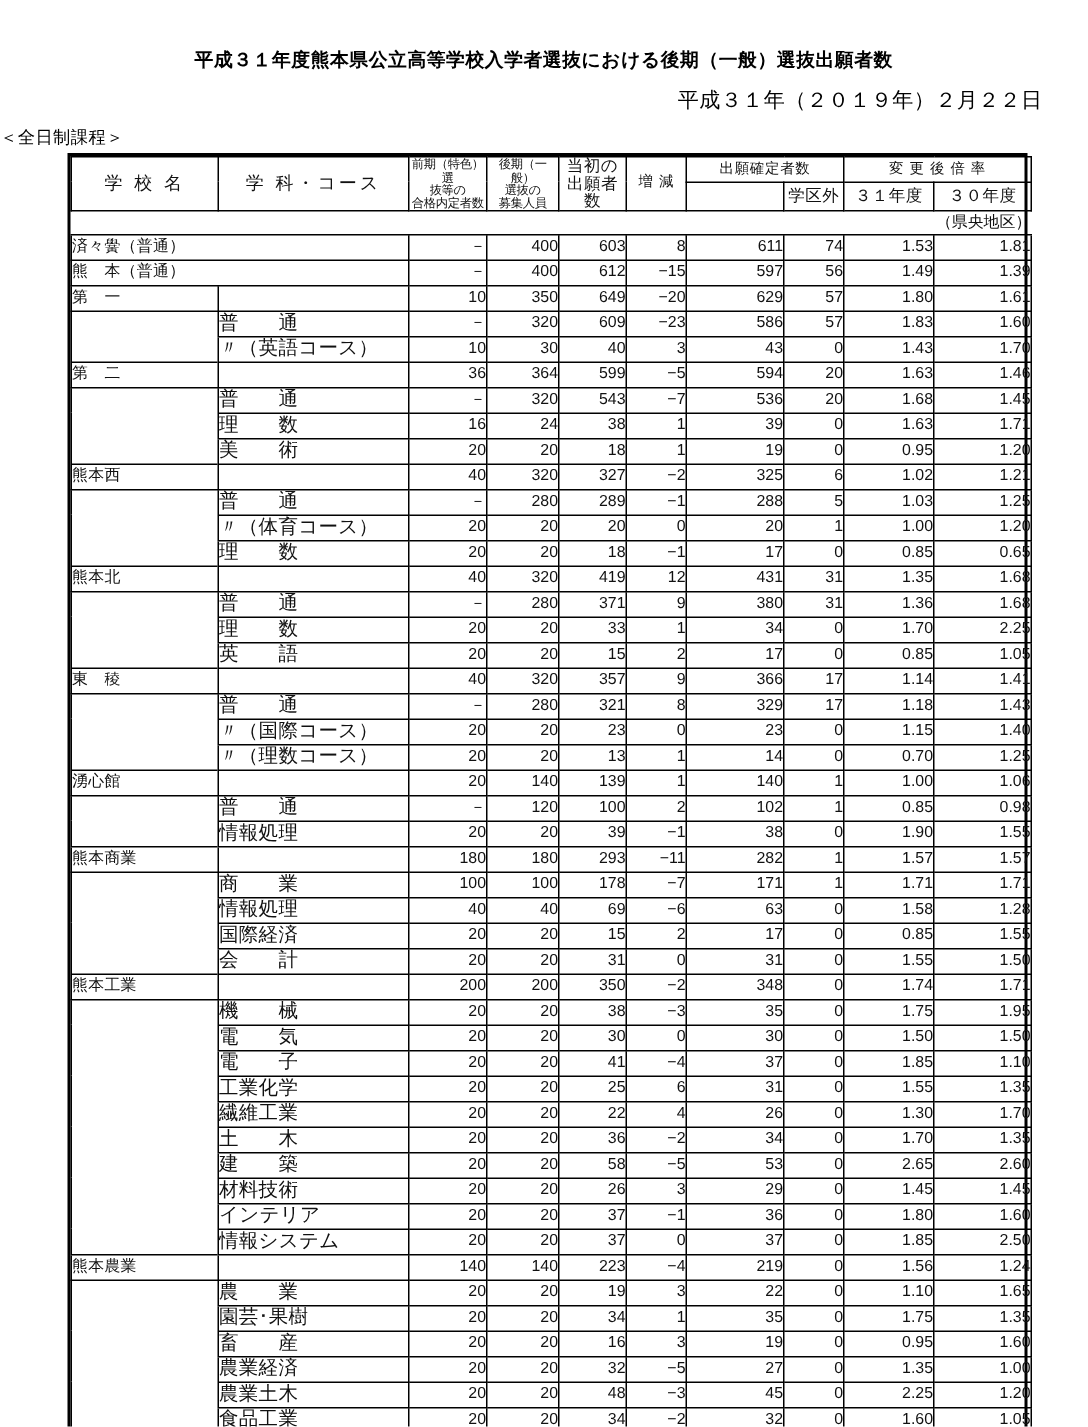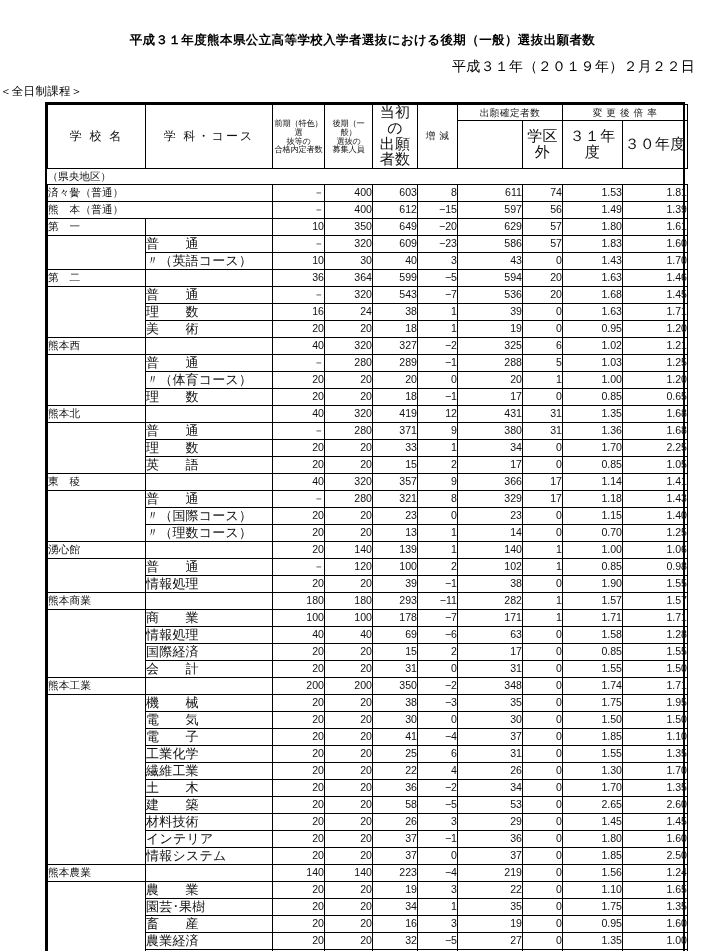--- a/index.html
+++ b/index.html
@@ -88,21 +88,21 @@
   th.small {
     font-size: 8.2px;
     line-height: 1.22;
     letter-spacing: -0.2px;
   }
   th.mid {
     font-size: 9.6px;
     letter-spacing: 0.5px;
   }
   th.sub {
-    font-size: 15px;
+    font-size: 11px;
     letter-spacing: 0.3px;
   }
   tbody td {
     height: 16px;
   }
   td.school {
     text-align: left;
     padding-left: 5px;
     font-size: 10.6px;
     letter-spacing: 0.2px;
@@ -126,20 +126,21 @@
     padding-left: 5px;
     font-size: 10.6px;
     border-left: 0;
     border-right: 0;
   }
   tr.region-row td {
     height: 15px;
     border-left: 0;
     border-right: 0;
     border-top: 0;
+    text-align: right;
   }
   td.nb-right { border-right: 0; }
   .watermark {
     position: absolute;
     right: 8px;
     bottom: 6px;
     font-size: 23px;
     font-weight: bold;
     color: #8c8c96;
     opacity: 0.85;

